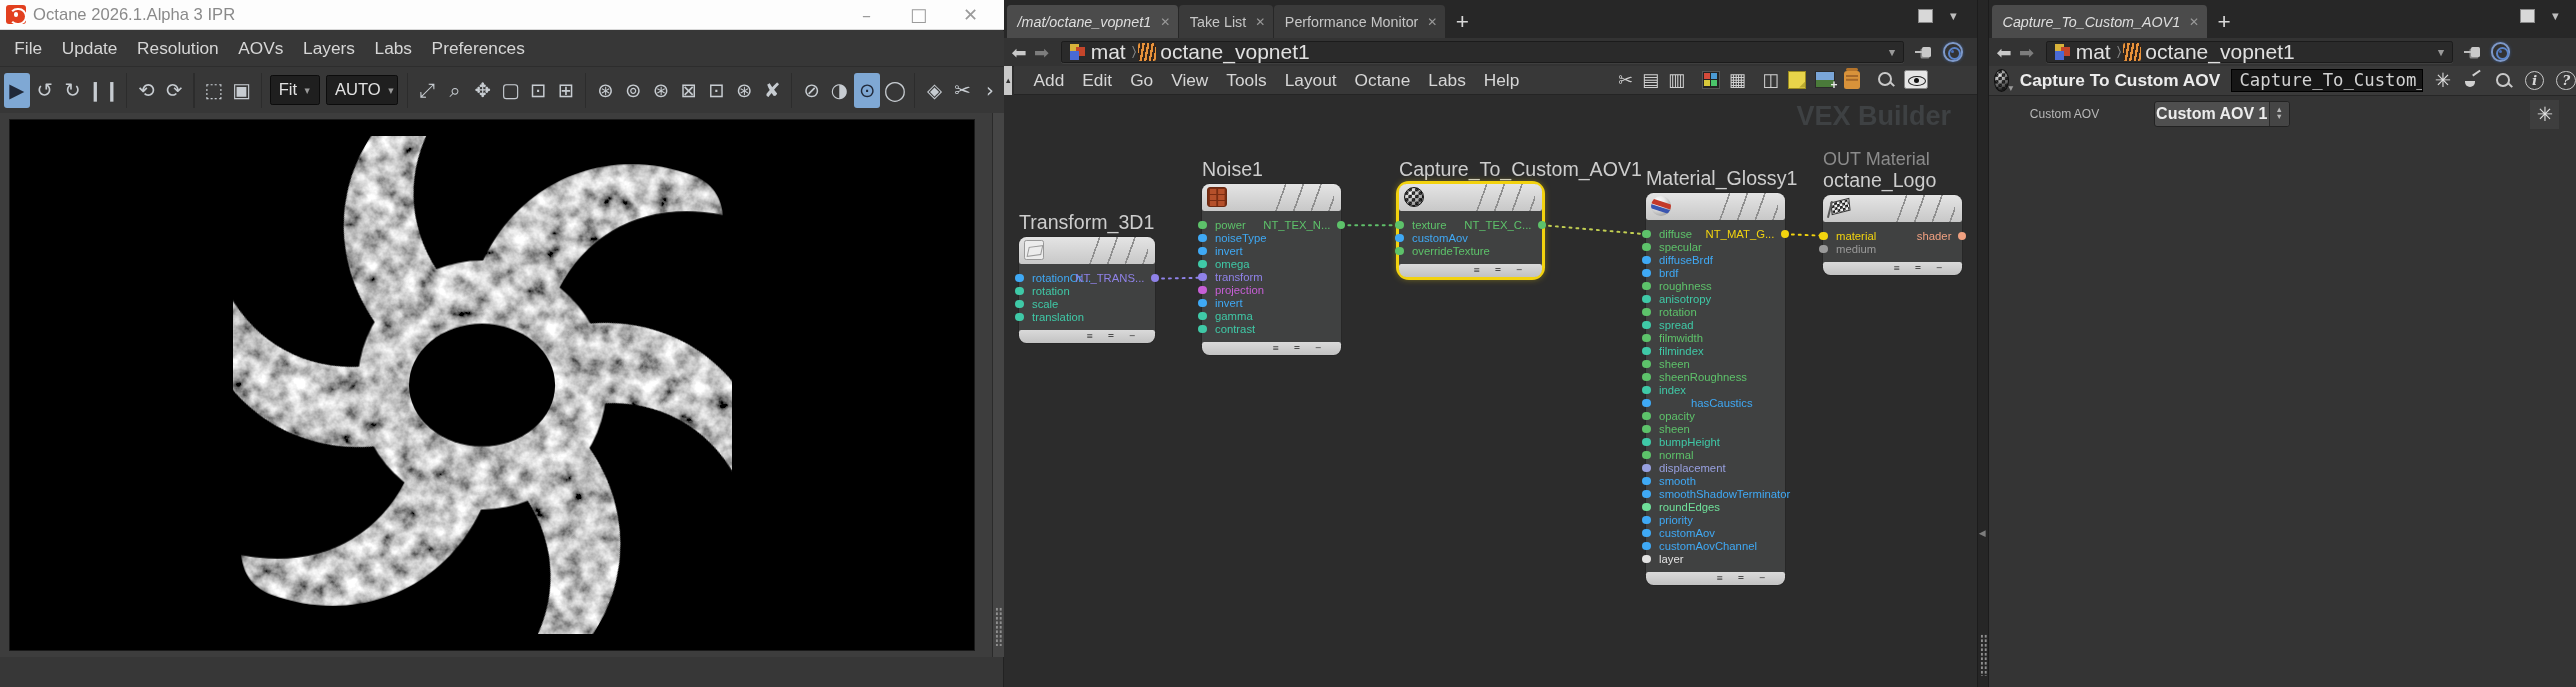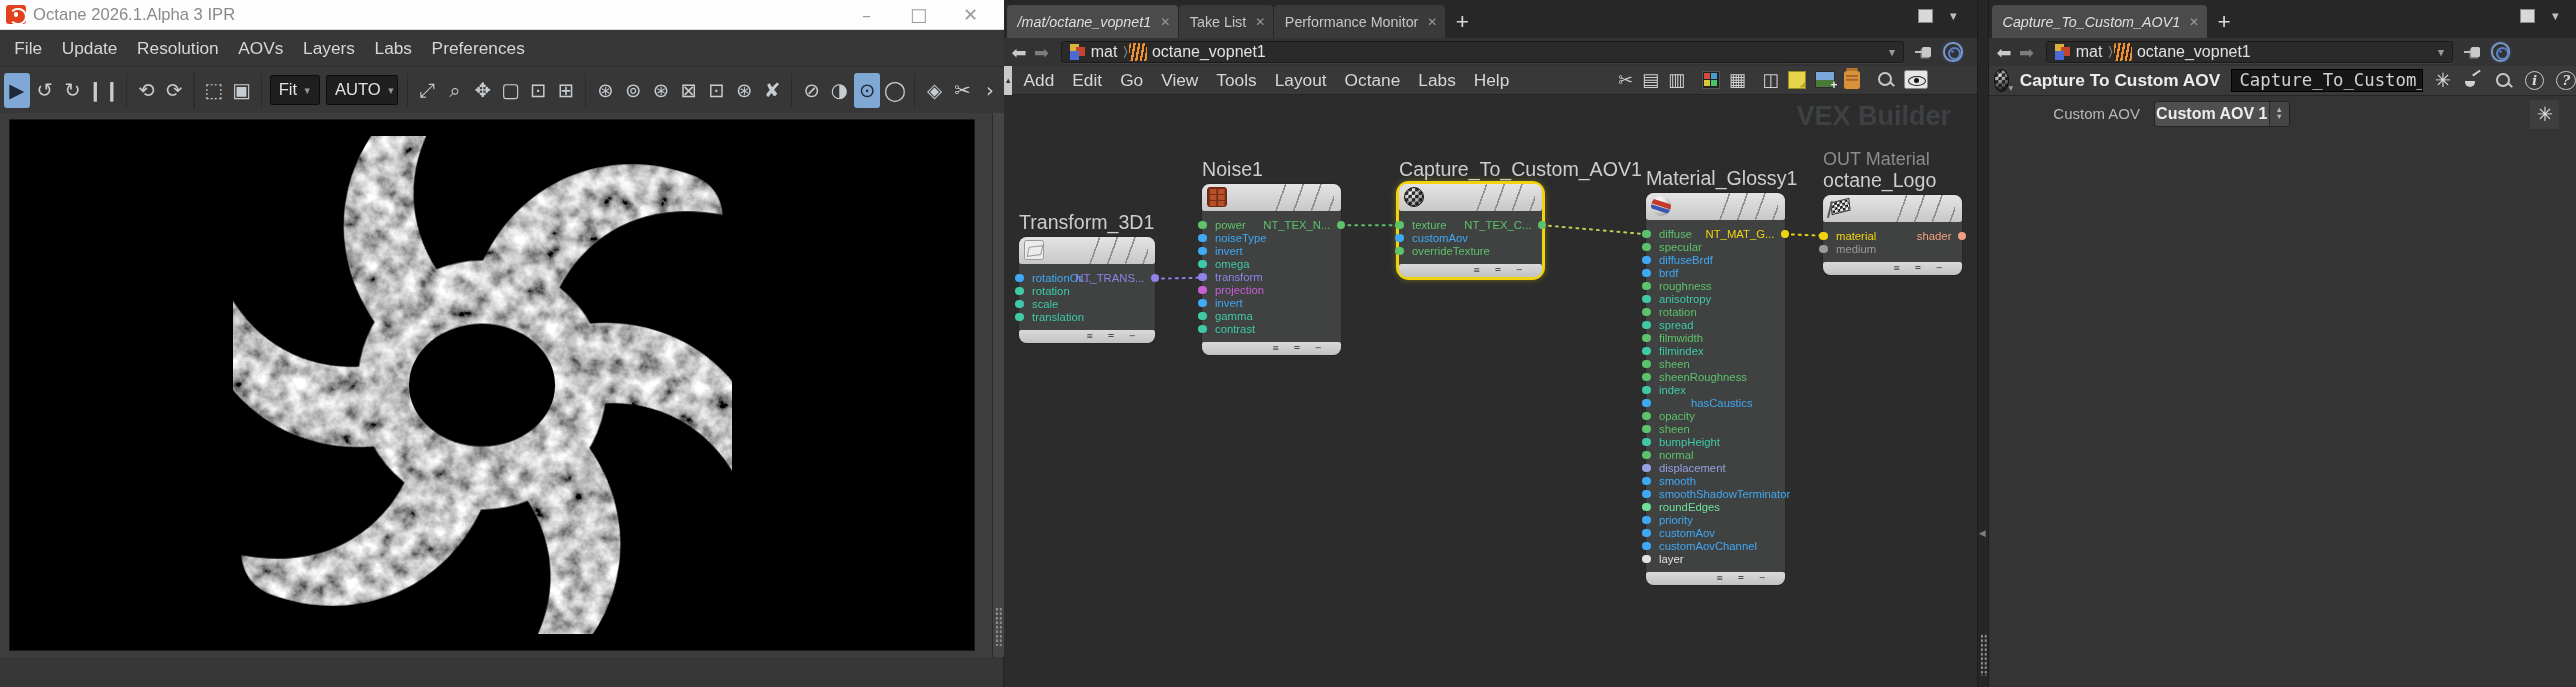--- a/index.html
+++ b/index.html
@@ -46,21 +46,21 @@
   .htab .tx{margin-left:9px;color:#9a9a9a;font-size:12px;font-style:normal;}
   .tab-plus{width:32px;height:33px;color:#d8d8d8;font-size:22.6px;display:flex;align-items:center;justify-content:center;}
   .pane-ctl{position:absolute;top:9px;display:flex;align-items:center;gap:15px;}
   .sqicon{width:15px;height:13.6px;background:#d8d8d8;border:0.8px solid #888;}
   .car2{color:#bdbdbd;font-size:11.3px;}
   .pathbar{height:29px;background:#333333;border-bottom:0.8px solid #242424;display:flex;align-items:center;}
   .navarrow{font-size:18px;margin-left:7.5px;font-family:"DejaVu Sans",sans-serif;}
   .nav-back{color:#c9c9c9;} .nav-fwd{color:#7d7d7d;}
   .crumbwell{height:22.6px;margin-left:12px;background:#2a2a2a;border:0.8px solid #1b1b1b;border-radius:2.3px;
     box-shadow:0 0.8px 0 #454545;display:flex;align-items:center;padding:0 6px;position:relative;}
-  .crumbtxt{color:#e0e0e0;font-size:16px;margin:0 4.5px;}
+  .crumbtxt{color:#e0e0e0;font-size:21px;margin:0 4.5px;}
   .crumbchev{color:#8a8a8a;font-size:13.6px;margin:0 1.5px;}
   .welldd{position:absolute;right:6px;color:#9a9a9a;font-size:10.6px;}
   .i-mat{width:18px;height:18px;position:relative;}
   .i-mat i{position:absolute;width:9px;height:9px;}
   .i-mat i:nth-child(1){left:1.5px;top:0.8px;background:#d8b23a;}
   .i-mat i:nth-child(2){left:7.5px;top:3.8px;background:#c4452a;}
   .i-mat i:nth-child(3){left:2.3px;top:8.3px;background:#4a6ad4;}
   .i-vop{width:18px;height:18px;border-radius:2.3px;
     background:repeating-linear-gradient(100deg,#e8923a 0 2.3px,#33241a 2.3px 4.5px);}
   .i-pin{width:19.6px;height:19.6px;position:relative;}
@@ -108,21 +108,21 @@
     background-size:5.3px 5.3px;background-position:0 0,2.6px 2.6px;background-color:#eee;border:0.8px solid #333;}
   .i-flag::after{content:"";position:absolute;left:1.5px;top:3px;width:2.3px;height:16.6px;background:#5a5a5a;transform:rotate(14deg);}
   .i-brick{border-radius:3px;background-color:#b5502a;border:0.8px solid #6a2a12;
     background-image:linear-gradient(#7a2d12 1.5px,transparent 1.5px),linear-gradient(90deg,#7a2d12 1.5px,transparent 1.5px);
     background-size:8.3px 6px;}
   .i-transform3d{background:#ececec;border:0.8px solid #999;border-radius:2.3px;position:relative;}
   .i-transform3d::before{content:"";position:absolute;left:3px;top:4.5px;width:12px;height:7.5px;border:1.5px solid #9a9a9a;transform:skewX(-20deg) rotate(-8deg);}
 
   
   #netpane{left:1004px;top:0;width:973px;height:680px;background:#2c2c2c;}
-  #net-menubar{left:0;top:66px;width:973px;height:29px;background:#383838;border-bottom:0.8px solid #242424;display:flex;align-items:center;}
+  #net-menubar{left:10px;top:66px;width:973px;height:29px;background:#383838;border-bottom:0.8px solid #242424;display:flex;align-items:center;}
   #net-menubar .mitem{line-height:29px;font-size:17.3px;padding:0 9px;}
   #net-collapse{position:absolute;left:0;top:66px;width:8.3px;height:29px;background:#c9c9c9;color:#333;font-size:7.5px;text-align:center;line-height:29px;}
   #net-icons{position:absolute;top:69px;left:614px;display:flex;align-items:center;gap:9px;}
   #net-canvas{left:0;top:95px;width:973px;height:593px;background:#2c2c2c;overflow:hidden;}
   #watermark{position:absolute;right:26px;top:6px;font-size:27px;font-weight:bold;color:#3e4143;}
   #edgesvg{position:absolute;left:0;top:0;pointer-events:none;}
 
   .node{position:absolute;}
   .nbox{position:relative;background:#404141;border-radius:8.3px;box-shadow:0 0 0 0.8px #262626;}
   .node.selected .nbox{box-shadow:0 0 0 3px #f2d20e,0 0 7.5px 1.5px rgba(242,210,14,.45);border-radius:9.8px;}
@@ -147,21 +147,21 @@
   #splitter .coll{position:absolute;left:0.8px;top:528px;color:#7d7d7d;font-size:9px;}
   #parampane{left:1989px;top:0;width:587px;height:688px;background:#343434;}
   #pp-header{left:0;top:66px;width:587px;height:30px;background:#3a3a3a;border-bottom:0.8px solid #262626;display:flex;align-items:center;}
   #pp-nodetype{position:relative;width:22.6px;height:22.6px;margin-left:4.5px;}
   #pp-nodetype .car3{position:absolute;right:-6px;bottom:-1.5px;color:#9a9a9a;font-size:8.3px;}
   #pp-title{font-size:17.3px;font-weight:bold;color:#ececec;margin-left:10.6px;white-space:nowrap;}
   #pp-name{margin-left:10.6px;width:271px;height:22.6px;background:#161616;border:0.8px solid #000;color:#d2d2d2;
     font-family:"DejaVu Sans Mono",monospace;font-size:17.3px;padding:0 7.5px;line-height:21px;white-space:nowrap;overflow:hidden;}
   #pp-hicons{display:flex;align-items:center;gap:12px;margin-left:12px;}
   #pp-row{left:0;top:96px;width:587px;height:35px;display:flex;align-items:center;}
-  #pp-rowlabel{width:151px;text-align:right;color:#b8b8b8;font-size:15px;}
+  #pp-rowlabel{width:151px;text-align:center;color:#b8b8b8;font-size:12px;}
   #pp-dd{margin-left:13.6px;height:26px;width:136px;background:#4f4f4f;border:0.8px solid #222;border-radius:3px;
     display:flex;align-items:center;position:relative;}
   #pp-dd .v{flex:1;text-align:center;color:#ececec;font-size:16px;font-weight:bold;}
   #pp-dd .spin{width:19.6px;height:24px;background:#454545;border-left:0.8px solid #2a2a2a;border-radius:0 3px 3px 0;
     display:flex;flex-direction:column;align-items:center;justify-content:center;color:#b8b8b8;font-size:7.5px;line-height:6.8px;}
   #pp-gear2{position:absolute;right:16.6px;top:100px;width:29px;height:29px;background:#3e3e3e;display:flex;align-items:center;justify-content:center;}
 </style>
 </head>
 <body>
 

